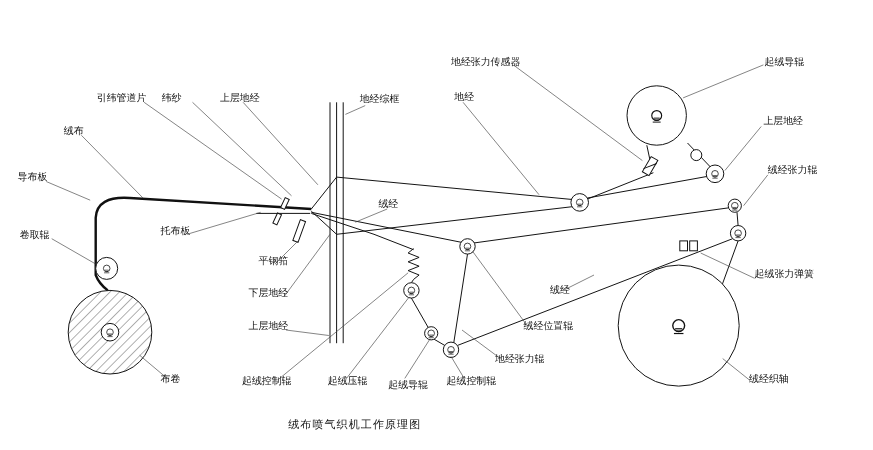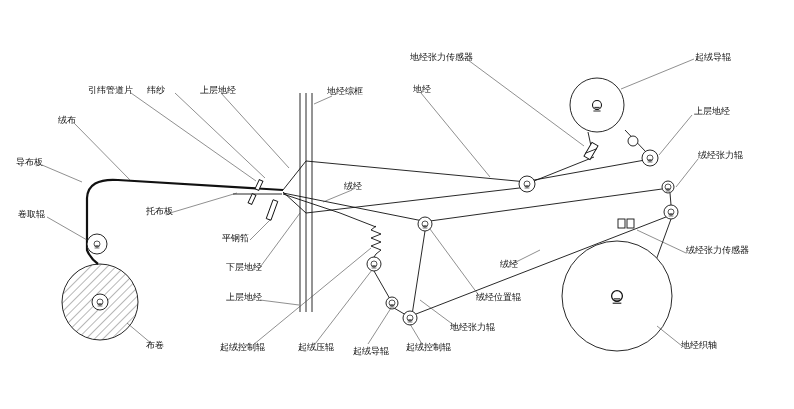--- a/index.html
+++ b/index.html
@@ -144,27 +144,28 @@
   <div class="label" style="left:200px;top:85px">上层地经</div>
   <div class="label" style="left:327px;top:86px">地经综框</div>
   <div class="label" style="left:413px;top:84px">地经</div>
   <div class="label" style="left:694px;top:106px">上层地经</div>
   <div class="label" style="left:58px;top:115px">绒布</div>
   <div class="label" style="left:698px;top:150px">绒经张力辊</div>
   <div class="label" style="left:16px;top:157px">导布板</div>
   <div class="label" style="left:344px;top:181px">绒经</div>
   <div class="label" style="left:18px;top:209px">卷取辊</div>
   <div class="label" style="left:146px;top:206px">托布板</div>
-  <div class="label" style="left:222px;top:233px">平钢筘</div>
+  <div class="label" style="left:235px;top:233px">平钢筘</div>
   <div class="label" style="left:226px;top:262px">下层地经</div>
-  <div class="label" style="left:686px;top:245px">绒经张力传感器</div>
+  <div class="label" style="left:686px;top:245px">起绒张力弹簧</div>
   <div class="label" style="left:500px;top:259px">绒经</div>
   <div class="label" style="left:226px;top:292px">上层地经</div>
   <div class="label" style="left:476px;top:292px">绒经位置辊</div>
   <div class="label" style="left:450px;top:322px">地经张力辊</div>
   <div class="label" style="left:146px;top:340px">布卷</div>
   <div class="label" style="left:220px;top:342px">起绒控制辊</div>
   <div class="label" style="left:298px;top:342px">起绒压辊</div>
   <div class="label" style="left:353px;top:346px">起绒导辊</div>
   <div class="label" style="left:406px;top:342px">起绒控制辊</div>
-  <div class="label" style="left:681px;top:340px">地经织轴</div>
+  <div class="label" style="left:681px;top:340px">绒经织轴</div>
 
+  <div class="caption" style="left:262px;top:379px">绒布喷气织机工作原理图</div>
 </div>
 
 </body></html>

